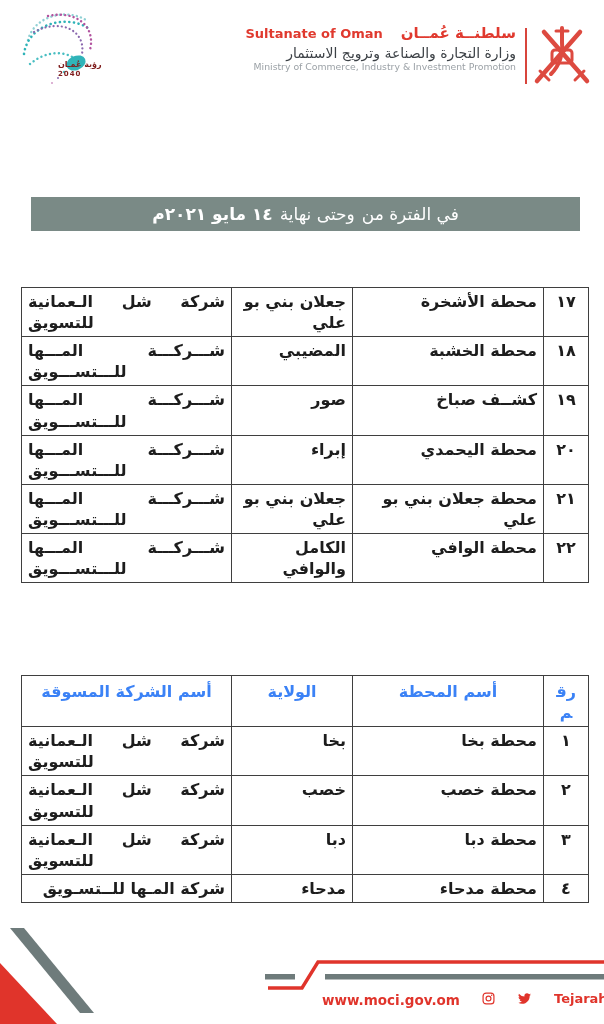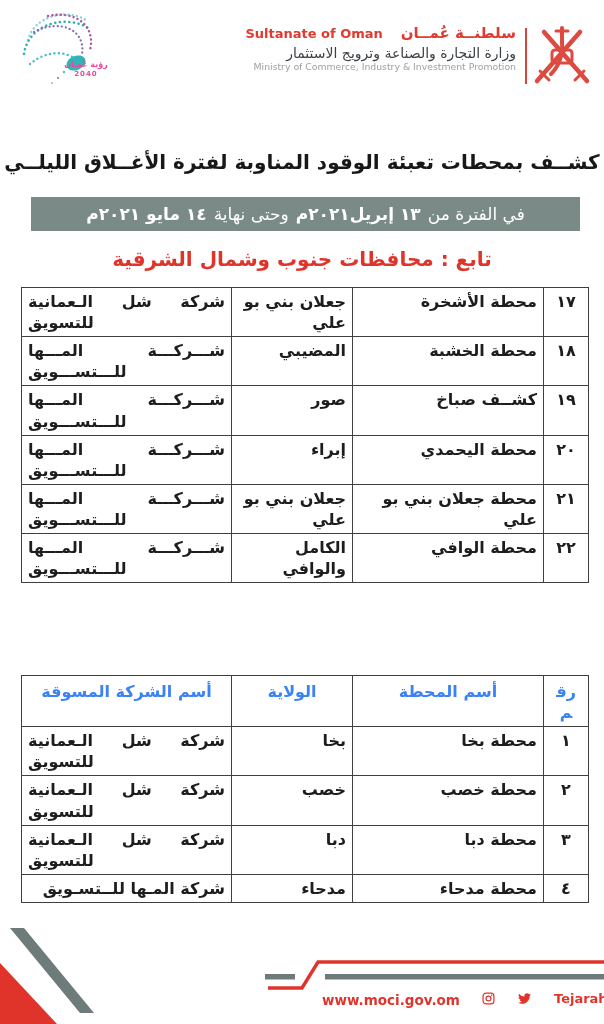--- a/index.html
+++ b/index.html
@@ -3,21 +3,21 @@
 <meta charset="utf-8">
 <style>
   *{margin:0;padding:0;box-sizing:border-box}
   html,body{background:#ffffff}
   .page{
     position:relative;width:604px;height:1024px;margin:0 auto;background:#fff;
     font-family:"DejaVu Sans","Liberation Sans",sans-serif;color:#1d1d1d;overflow:hidden;
   }
   
   .vision-logo{position:absolute;left:14px;top:6px}
-  .vision-label{position:absolute;left:58px;top:60px;width:56px;text-align:center;color:#ec4899;line-height:1.2}
+  .vision-label{position:absolute;left:58px;top:60px;width:56px;text-align:left;color:#7f1d1d;line-height:1.2}
   .vision-name{display:block;font-size:8px;font-weight:bold}
   .vision-year{display:block;font-size:7px;font-weight:bold;letter-spacing:1px}
   .ministry{position:absolute;right:88px;top:24px;text-align:right;direction:rtl}
   .m-line1{display:flex;gap:18px;align-items:baseline;justify-content:flex-start}
   .m-ar{color:#e0392e;font-weight:bold;font-size:15px;white-space:nowrap}
   .m-en{color:#e0392e;font-weight:bold;font-size:13px;direction:ltr;white-space:nowrap}
   .m-line2{color:#3c4146;font-weight:normal;font-size:14px;margin-top:3px;white-space:nowrap}
   .m-line3{color:#9ba1a6;font-size:9.3px;direction:ltr;white-space:nowrap}
   .header-divider{position:absolute;right:77px;top:28px;width:2px;height:56px;background:#d8453c}
   .emblem{position:absolute;right:10px;top:24px}
@@ -93,30 +93,27 @@
     <path d="M7 57 L50 8" stroke-width="4.5" stroke-linecap="round"></path>
     <path d="M57 57 L14 8" stroke-width="4.5" stroke-linecap="round"></path>
     <path d="M10 47 l9 9" stroke-width="3" stroke-linecap="round"></path>
     <path d="M54 47 l-9 9" stroke-width="3" stroke-linecap="round"></path>
     <path d="M32 4 v14" stroke-width="4" stroke-linecap="round"></path>
     <path d="M26 7 h12" stroke-width="3" stroke-linecap="round"></path>
     <rect x="22" y="26" width="20" height="13" rx="3" stroke-width="3"></rect>
     <path d="M32 18 C33 30 29 42 21 50" stroke-width="4" stroke-linecap="round"></path>
   </svg>
 
-  <div class="doc-title">كشــف بمحطات تعبئة الوقود المناوبة لفترة الأغــلاق الليلــي</div>
 
   <div class="period-bar">
     <span>في الفترة من</span>
-    <span class="seg-b">١٣ إبريل٢٠٢١م</span>
     <span>وحتى نهاية</span>
     <span class="seg-b">١٤ مايو ٢٠٢١م</span>
   </div>
 
-  <div id="heading-1" class="section-heading">تابع : محافظات جنوب وشمال الشرقية</div>
 
   <table id="table-1" class="stations">
     <colgroup>
         <col class="c-no">
         <col class="c-st">
         <col class="c-wl">
         <col class="c-co">
       </colgroup>
     <tbody>
       <tr>

